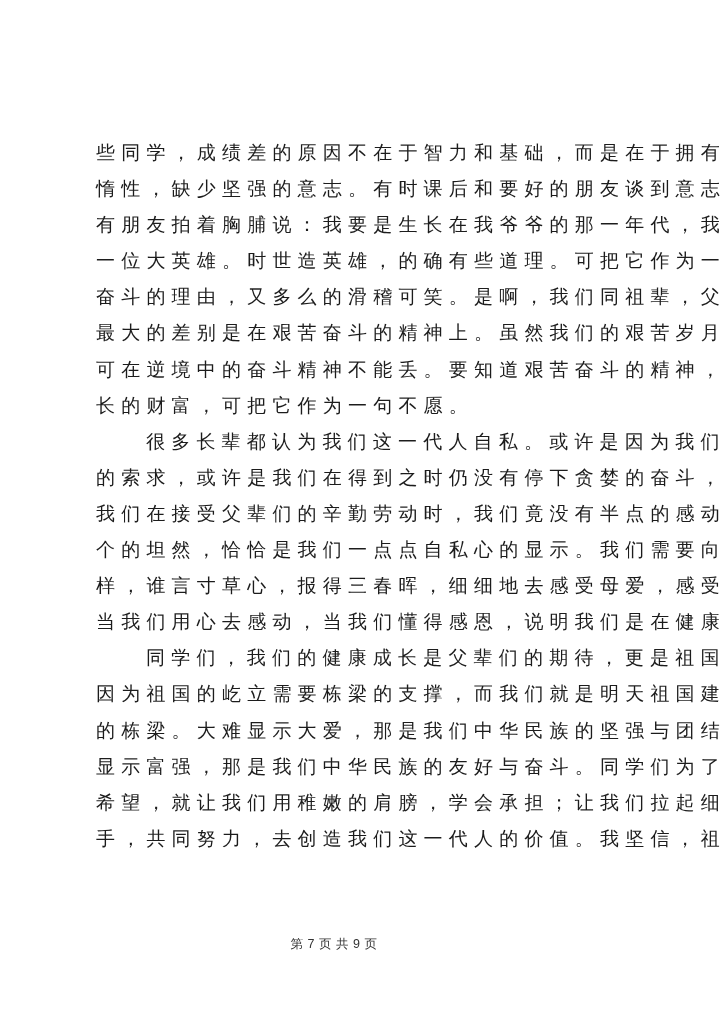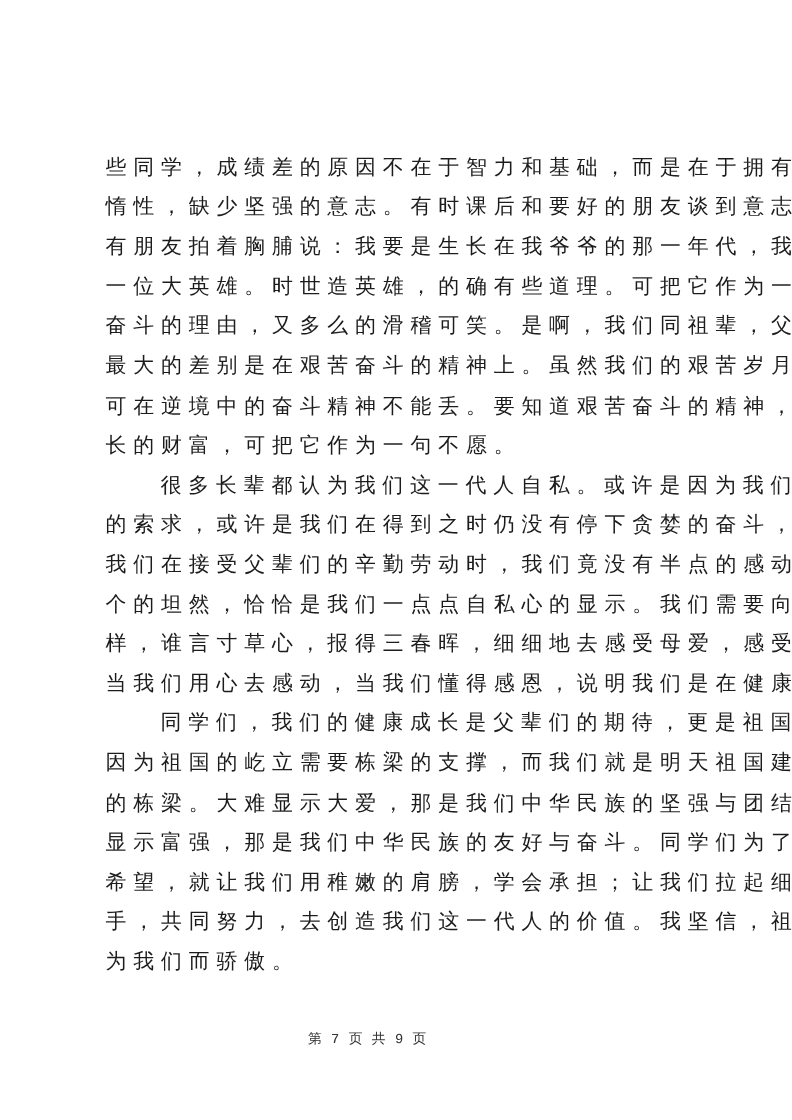--- a/index.html
+++ b/index.html
@@ -39,21 +39,21 @@
     }
     .line.indent {
       padding-left: 50px;
     }
     .footer {
       position: absolute;
       left: 0;
       width: 668px;
       top: 936px;
       text-align: center;
-      font-family: Liberation Mono, monospace;
+      font-family: Liberation Sans, sans-serif;
       font-size: 12.5px;
       color: #333333;
       letter-spacing: 0.5px;
     }
   </style>
 </head>
 <body>
 
 <div class="page">
   <div class="body-text">
@@ -78,19 +78,18 @@
       <div class="line">当我们用心去感动，当我们懂得感恩，说明我们是在健康成长。</div>
     </div>
 
     <div class="paragraph">
       <div class="line indent">同学们，我们的健康成长是父辈们的期待，更是祖国的希望。</div>
       <div class="line">因为祖国的屹立需要栋梁的支撑，而我们就是明天祖国建设需要</div>
       <div class="line">的栋梁。大难显示大爱，那是我们中华民族的坚强与团结；动荡</div>
       <div class="line">显示富强，那是我们中华民族的友好与奋斗。同学们为了民族的</div>
       <div class="line">希望，就让我们用稚嫩的肩膀，学会承担；让我们拉起细嫩的小</div>
       <div class="line">手，共同努力，去创造我们这一代人的价值。我坚信，祖国会因</div>
-      <div class="line">为我们而骄傲。</div>
     </div>
 
   </div>
 
   <div class="footer">第 7 页  共 9 页</div>
 </div>
 
 </body></html>

